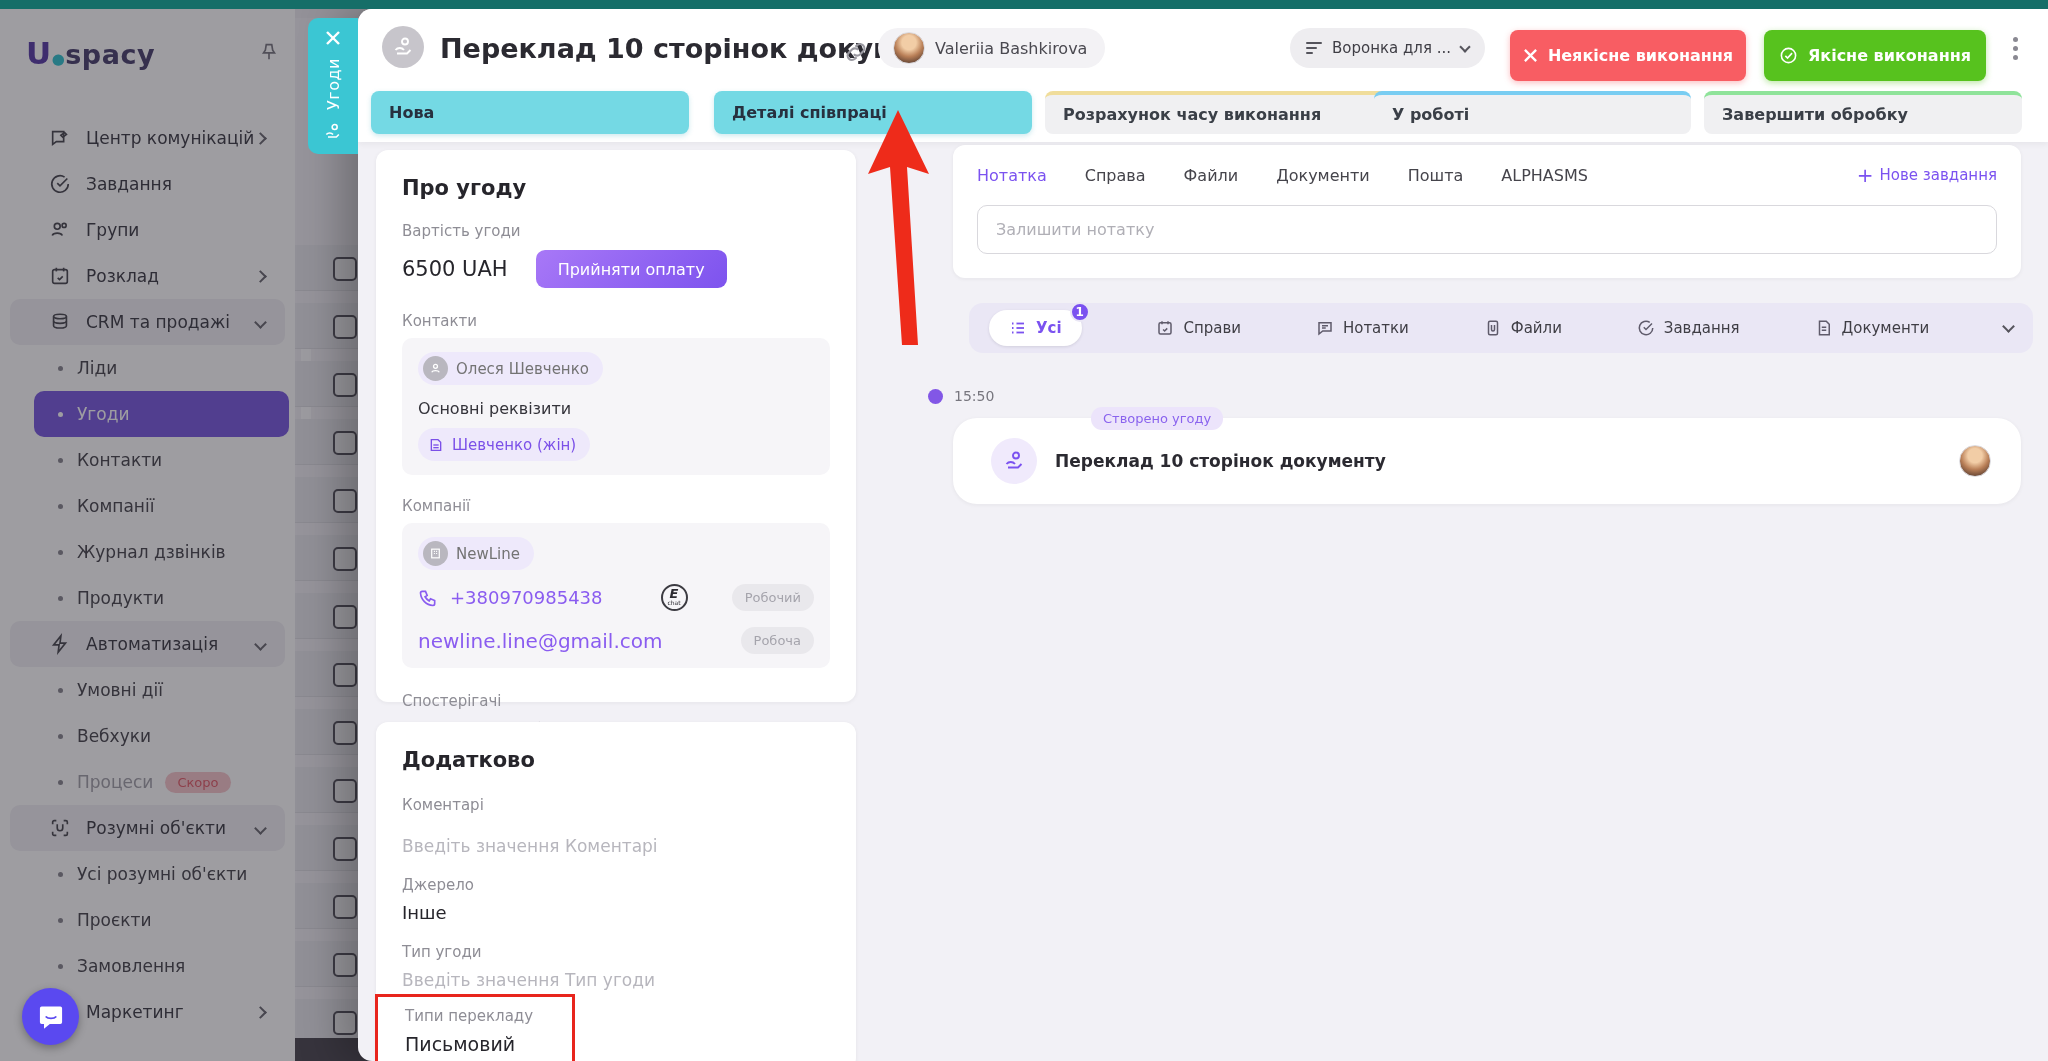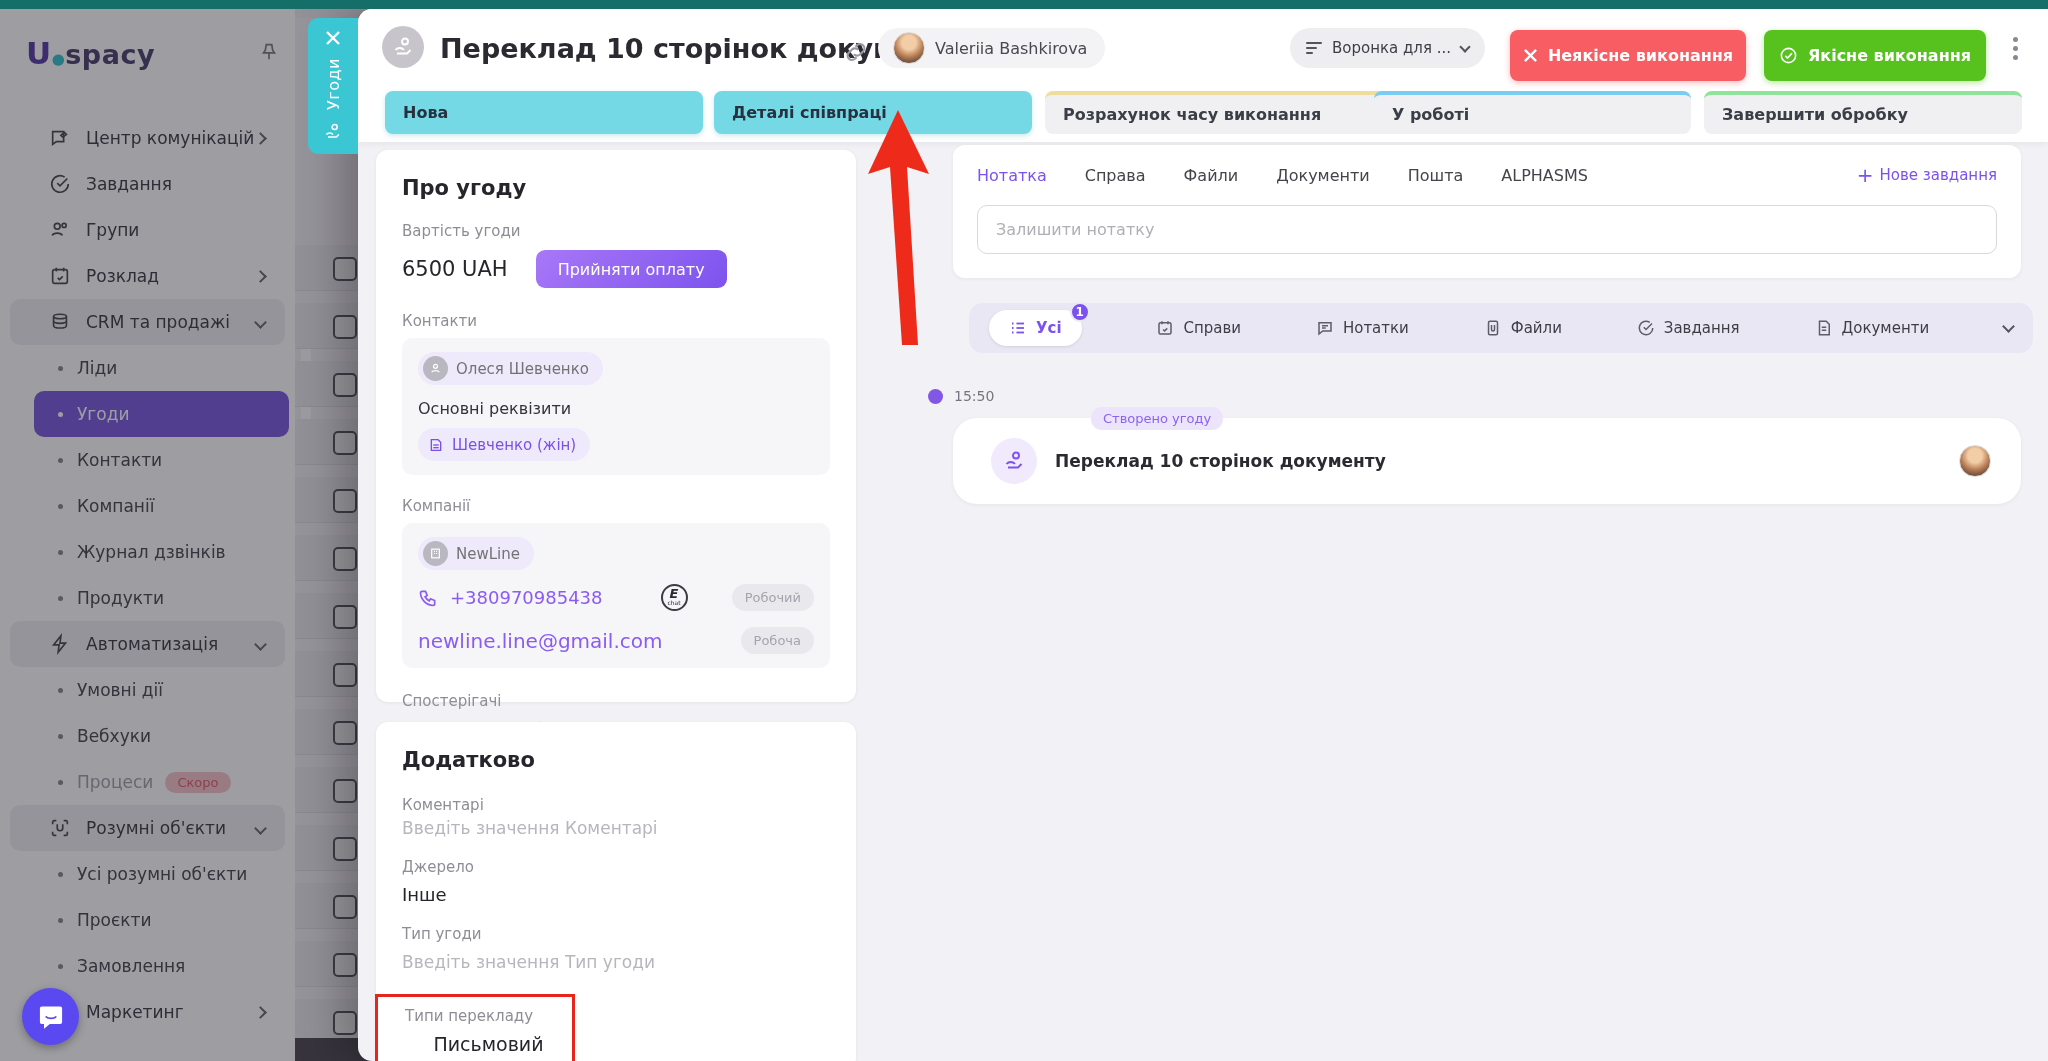--- a/index.html
+++ b/index.html
@@ -395,21 +395,21 @@
           <path d="M8 12.5l2.8 2.8L16.5 9"></path>
         </svg>
       <span>Якісне виконання</span>
     </div>
     <div id="hdots">
         <i></i>
         <i></i>
         <i></i>
       </div>
 
-    <div class="stage done" style="left:27px; width:318px;">Нова</div>
+    <div class="stage done" style="left:13px; width:318px;">Нова</div>
     <div class="stage done" style="left:356px; width:318px;">Деталі співпраці</div>
     <div class="stage todo t-yellow" style="left:687px; width:360px;">Розрахунок часу виконання</div>
     <div class="stage todo t-blue" style="left:1016px; width:317px;">У роботі</div>
     <div class="stage todo t-green" style="left:1346px; width:318px;">Завершити обробку</div>
   </div>
 
   <div id="card-about" class="card">
     <h2>Про угоду</h2>
     <div class="flabel" style="margin-top:22px;">Вартість угоди</div>
     <div style="margin-top:10px; display:flex; align-items:center;">
@@ -469,28 +469,28 @@
         <span class="tagpill" style="margin-left:auto;">Робоча</span>
       </div>
     </div>
     <div class="flabel" style="margin-top:24px;">Спостерігачі</div>
     <div class="fplaceholder" style="margin-top:10px;">Додайте потрібних учасників угоди</div>
   </div>
 
   <div id="card-extra" class="card">
     <h2>Додатково</h2>
     <div class="flabel" style="margin-top:24px;">Коментарі</div>
-    <div class="fplaceholder" style="margin-top:4px;">Введіть значення Коментарі</div>
+    <div class="fplaceholder" style="margin-top:22px;">Введіть значення Коментарі</div>
     <div class="flabel" style="margin-top:20px;">Джерело</div>
     <div class="fvalue" style="margin-top:8px;">Інше</div>
     <div class="flabel" style="margin-top:20px;">Тип угоди</div>
     <div class="fplaceholder" style="margin-top:9px;">Введіть значення Тип угоди</div>
     <div id="redbox">
       <div class="flabel">Типи перекладу</div>
-      <div class="fvalue" style="margin-top:8px; font-size:19px;text-align:center;">Письмовий</div>
+      <div class="fvalue" style="margin-top:8px; font-size:19px;">Письмовий</div>
     </div>
   </div>
 
   <div id="tabs-card">
     <div id="tabs-row">
       <span class="tab active">Нотатка</span>
       <span class="tab">Справа</span>
       <span class="tab">Файли</span>
       <span class="tab">Документи</span>
       <span class="tab">Пошта</span>

